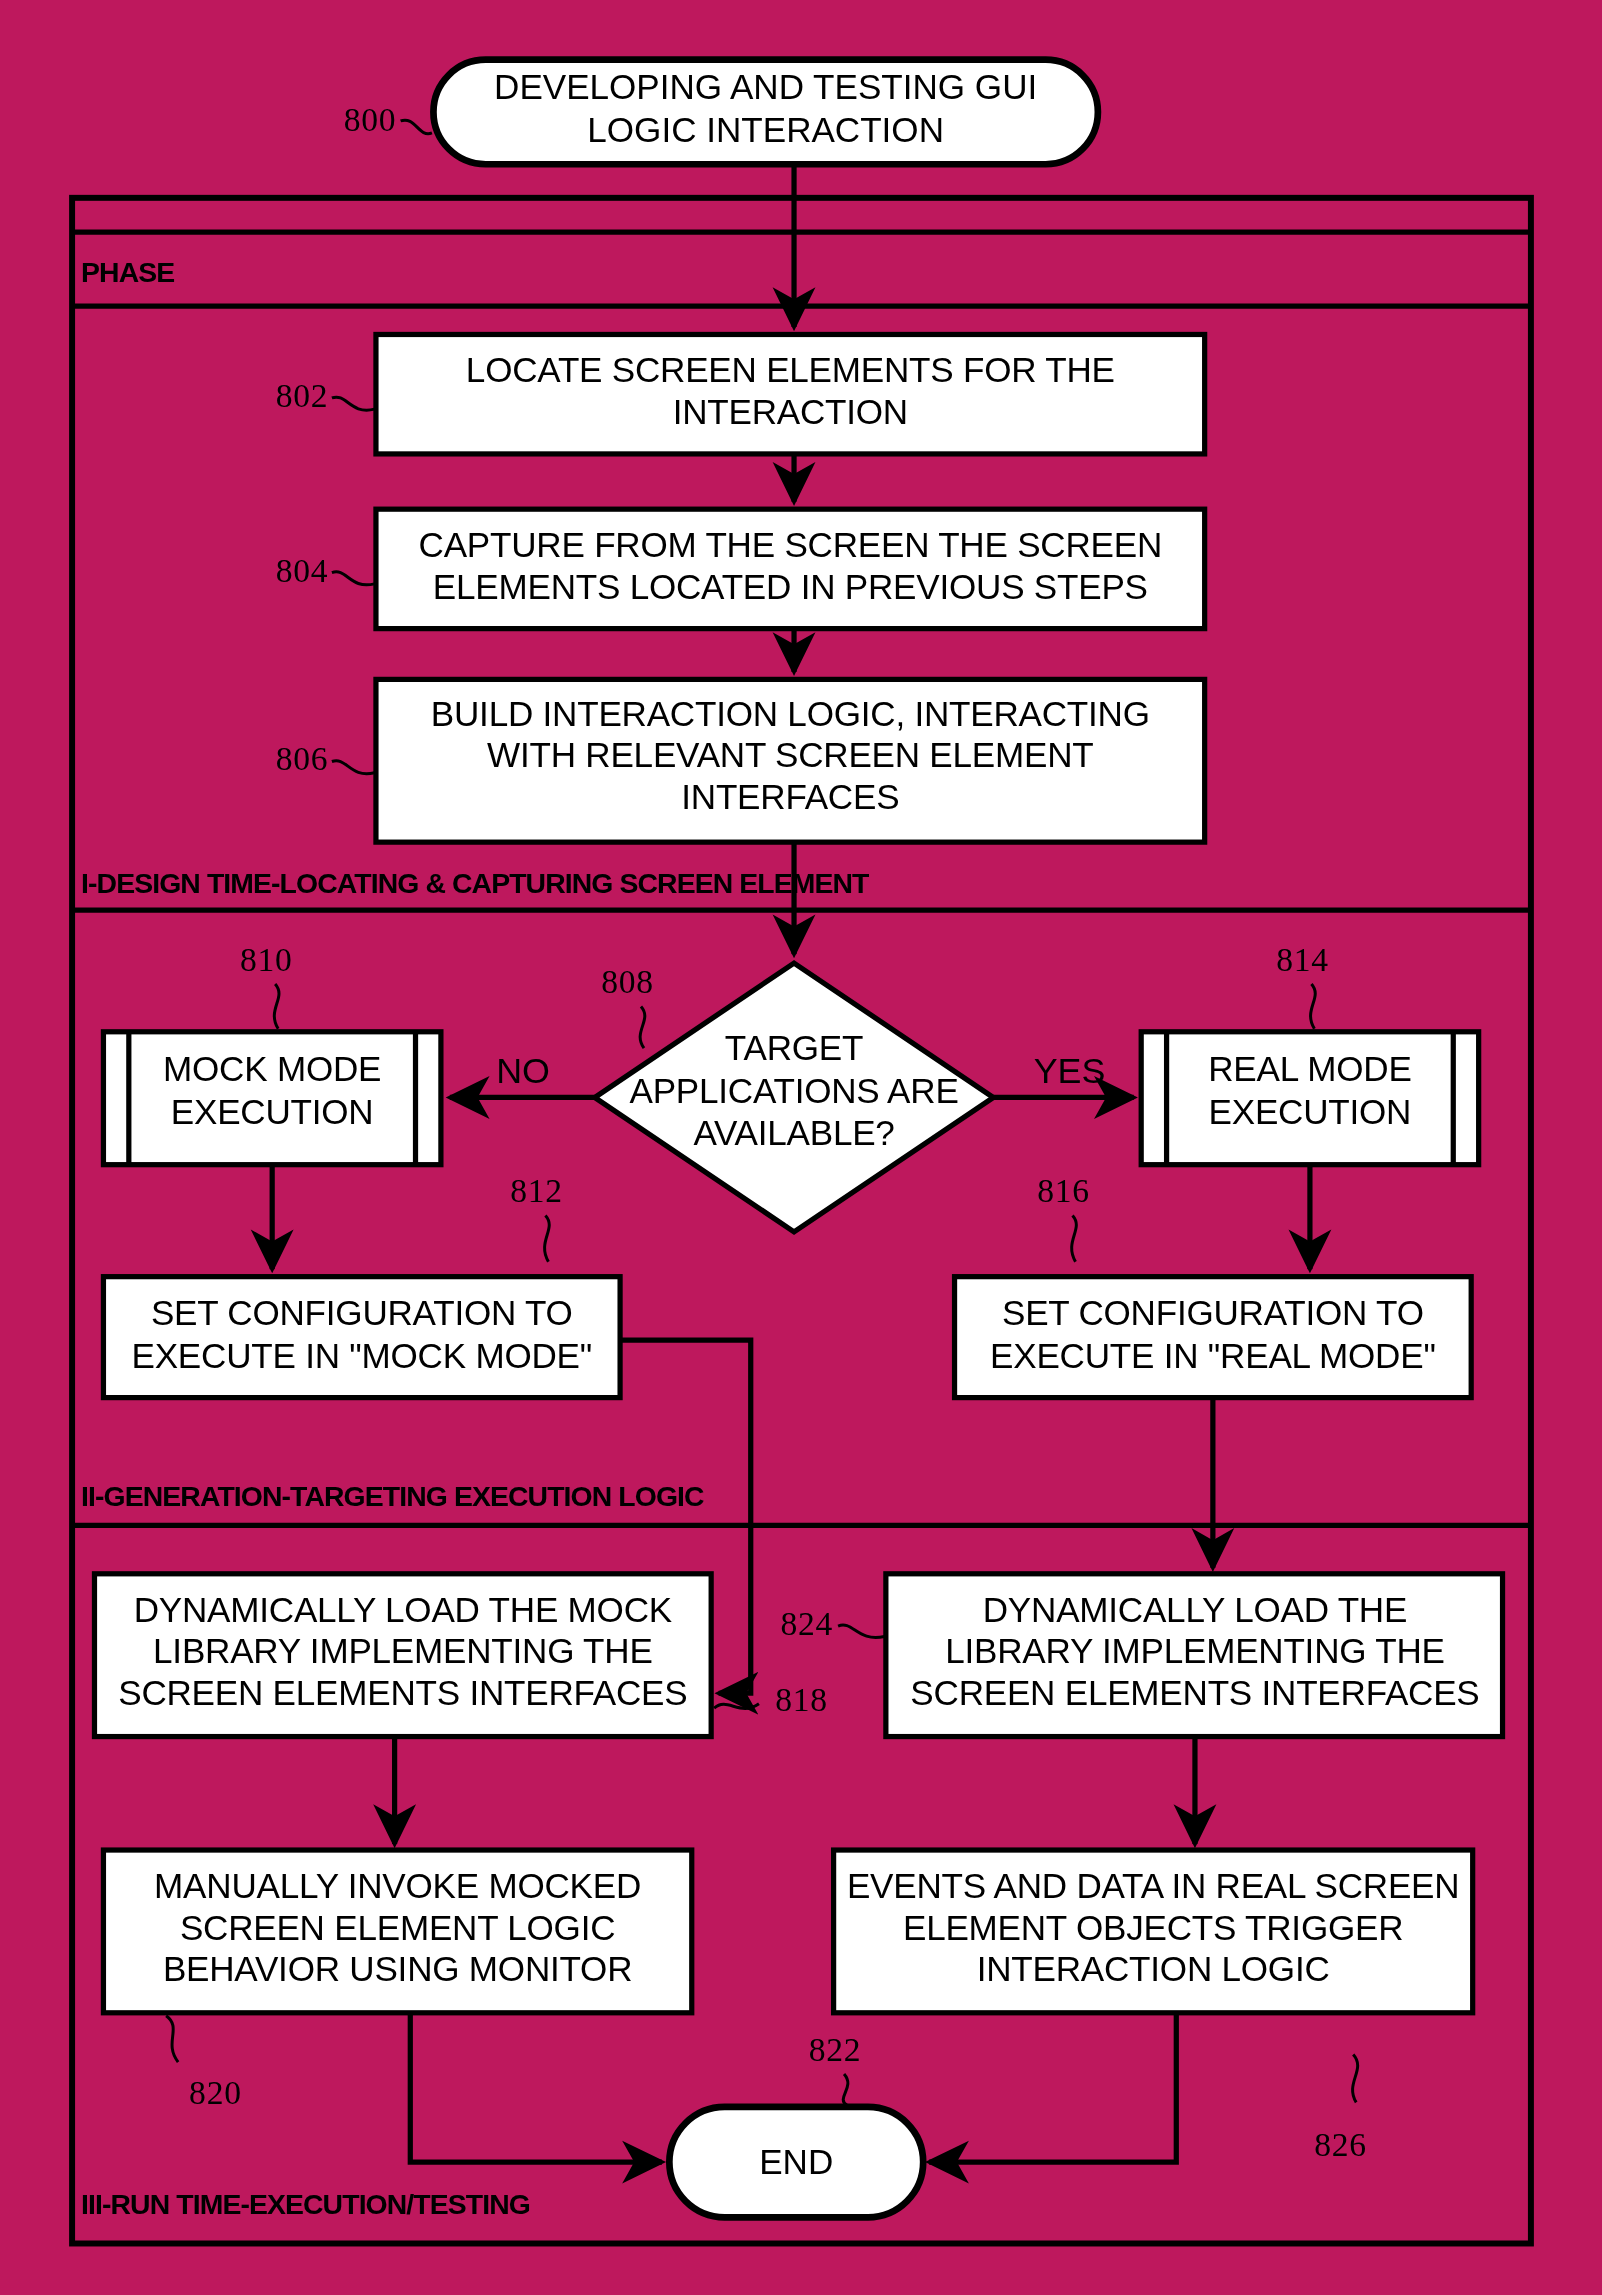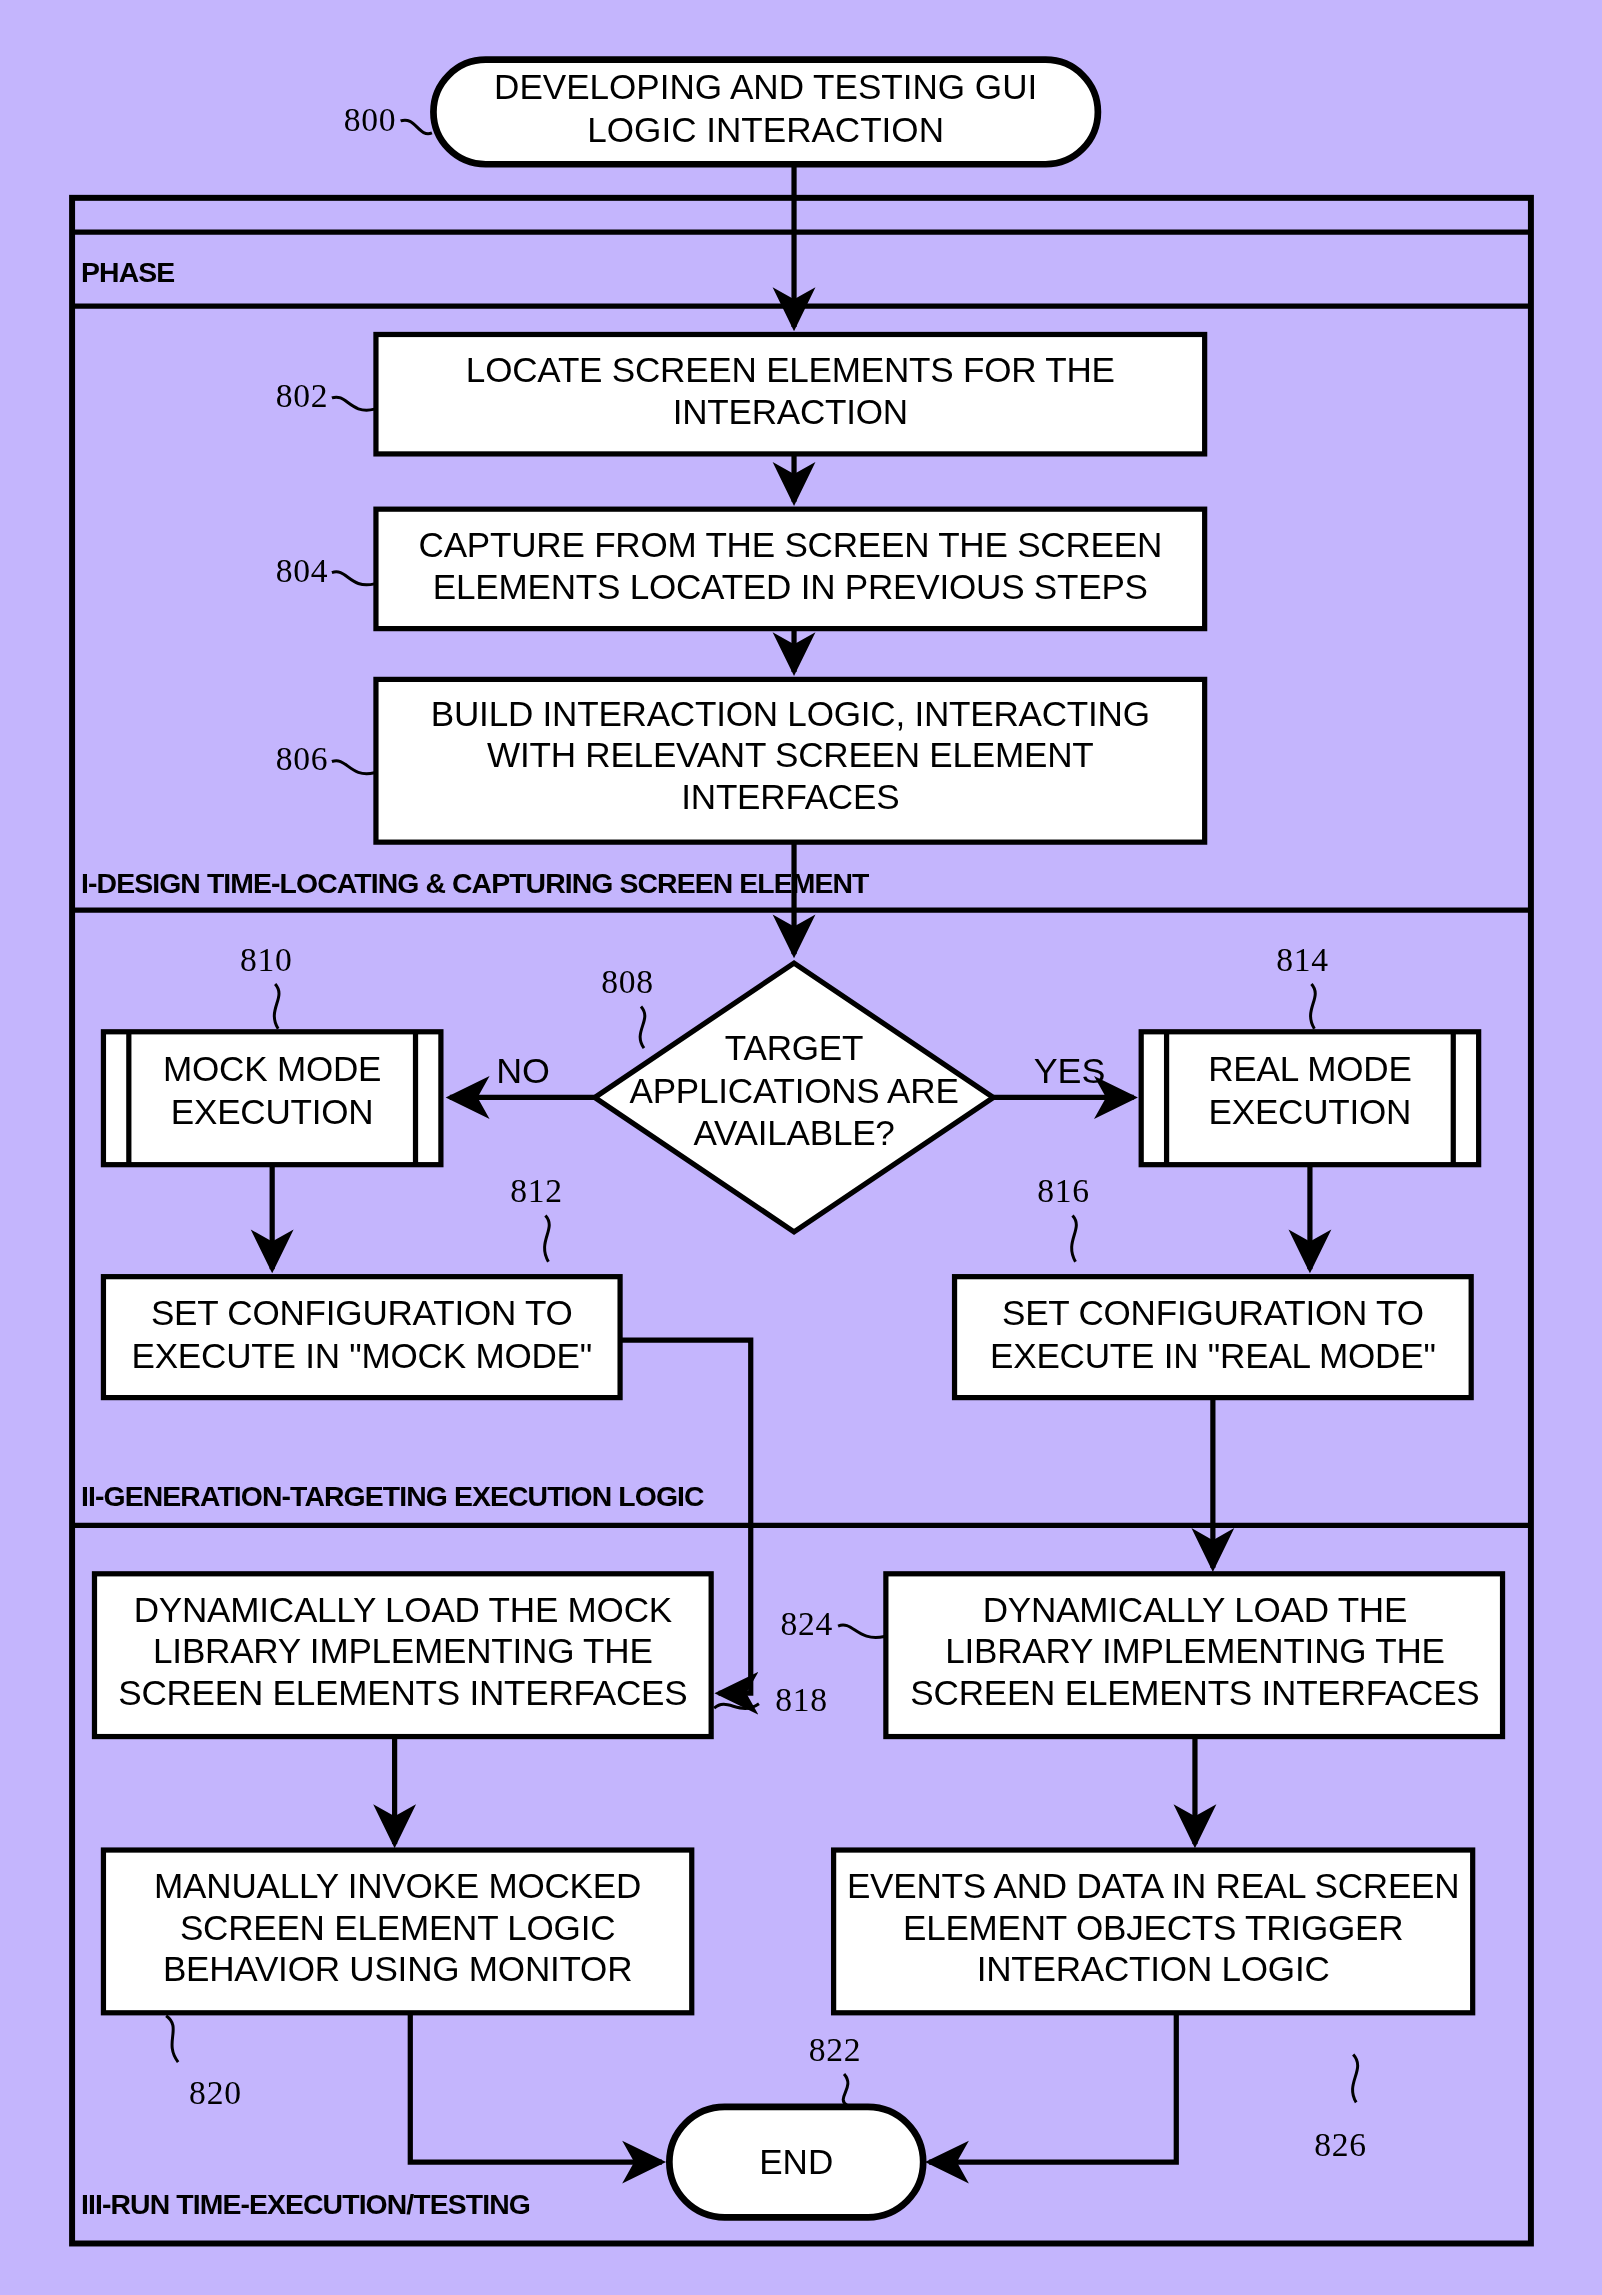--- a/index.html
+++ b/index.html
@@ -4,21 +4,21 @@
 <style>
   html, body {
     margin: 0;
     padding: 0;
     background: #ffffff;
   }
   #page {
     position: relative;
     width: 1603px;
     height: 2295px;
-    background: #c4b5fd;
+    background: #be185d;
     overflow: hidden;
     font-family: "Liberation Sans", sans-serif;
   }
   svg#diagram {
     position: absolute;
     top: 0;
     left: 0;
     width: 1603px;
     height: 2295px;
     display: block;

